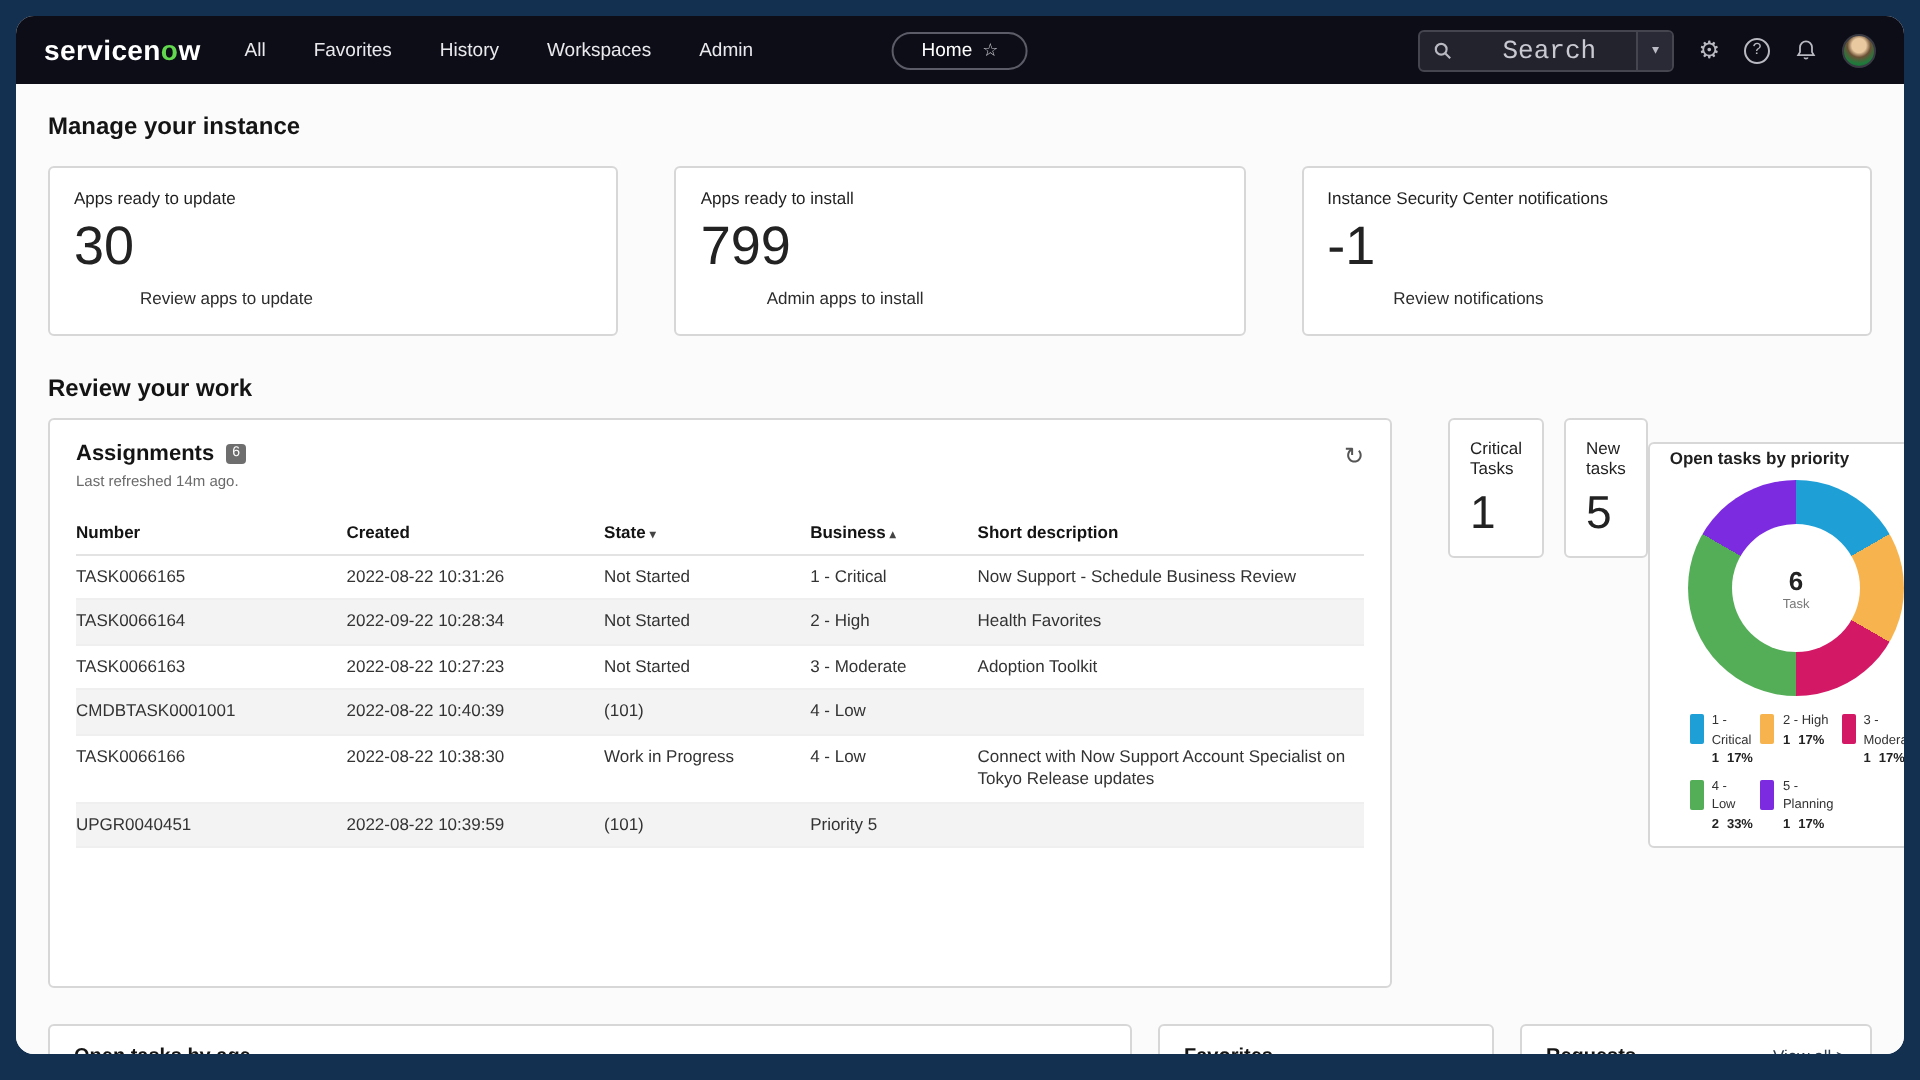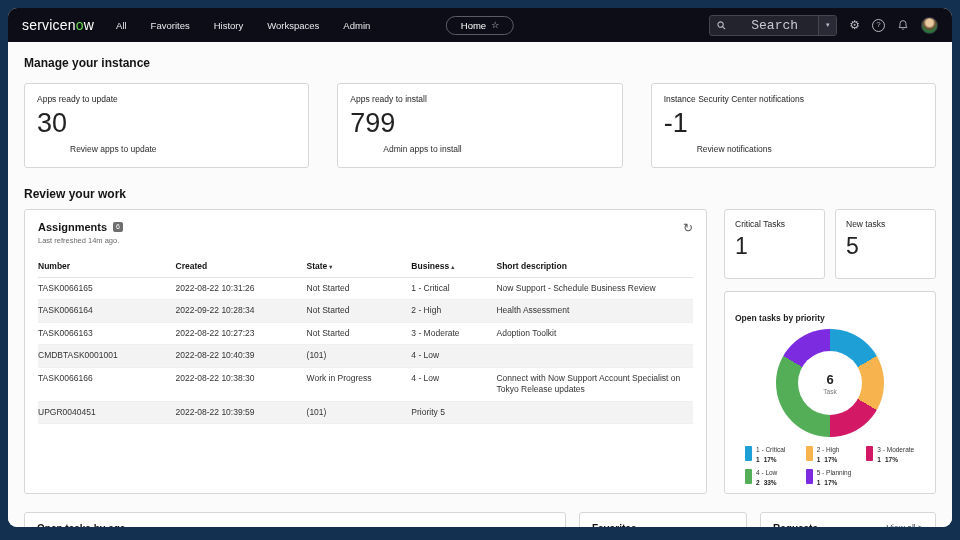--- a/index.html
+++ b/index.html
@@ -6,21 +6,21 @@
   html,body { width:960px; height:540px; overflow:hidden; }
   body { background:#143050; font-family:"Liberation Sans", sans-serif; position:relative; }
 
   .frame { position:absolute; left:8px; top:8px; right:8px; bottom:13px;
            border-radius:9px; overflow:hidden; background:#fbfbfb;
            display:flex; flex-direction:column; }
 
   
   .nav { height:34px; background:#0d0d17; display:flex; align-items:center;
          padding:0 14px; position:relative; flex:none; }
-  .logo { font-size:14px; font-weight:400; color:#fff; letter-spacing:.2px; margin-right:22px; }
+  .logo { font-size:14px; font-weight:700; color:#fff; letter-spacing:.2px; margin-right:22px; }
   .logo .accent { color:#62d84e; }
   .nav-menu { display:flex; gap:24px; }
   .nav-menu span { font-size:9.5px; color:#e9e9ee; cursor:default; }
   .home-pill { position:absolute; left:50%; transform:translateX(-50%);
                border:1px solid #5c5c68; border-radius:12px; padding:3px 14px;
                color:#fff; font-size:9.5px; display:flex; align-items:center; gap:5px; }
   .home-pill .star { font-size:9px; color:#cfcfd6; }
   .nav-right { margin-left:auto; display:flex; align-items:center; gap:12px; }
   .searchbox { display:flex; align-items:center; background:#23232e;
                border:1px solid #45454f; border-radius:3px; height:21px; width:128px; }
@@ -44,21 +44,21 @@
   .h-manage { margin-top:14px; }
   .h-review { margin-top:19px; }
 
   .stats-row { display:flex; gap:28px; margin-top:13px; }
   .stat-card { flex:1; background:#fff; border:1px solid #d7d7d7; border-radius:3px;
                padding:10px 12px 11px; height:85px; }
   .stat-title { font-size:8.5px; color:#1f1f1f; }
   .stat-value { font-size:27px; font-weight:300; color:#222; margin-top:5px; line-height:1.1; }
   .stat-link { font-size:8.5px; color:#2c2c2c; margin-top:5px; cursor:pointer;margin-left:33px; }
 
-  .review-grid { display:flex; gap:17px; margin-top:8px; }
+  .review-grid { display:flex; gap:28px; margin-top:8px; }
   .assign-card { flex:1; background:#fff; border:1px solid #d7d7d7; border-radius:3px;
                  padding:11px 13px; height:285px; position:relative; }
   .assign-title-row { display:flex; align-items:center; gap:6px; }
   .assign-title { font-size:11px; font-weight:700; color:#141414; }
   .assign-badge { background:#6e6e6e; color:#fff; font-size:7px; padding:1px 3px;
                   border-radius:2px; line-height:1.2; }
   .assign-refreshed { font-size:7.5px; color:#6a6a6a; margin-top:3px; }
   .refresh-btn { position:absolute; top:12px; right:13px; color:#555; font-size:12px;
                  line-height:1; cursor:pointer; }
 
@@ -66,21 +66,21 @@
   table.assign th { text-align:left; font-size:8.5px; color:#141414; font-weight:700;
                     padding:6px 8px 6px 0; border-bottom:1px solid #e3e3e3; }
   table.assign td { font-size:8.5px; color:#333; padding:5px 8px 5px 0;
                     border-bottom:1px solid #efefef; vertical-align:top; line-height:1.35; }
   table.assign tr.stripe td { background:#f3f3f3; }
   .col-number { width:21%; } .col-created { width:20%; } .col-state { width:16%; }
   .col-priority { width:13%; }
   td.link a, td.link { color:#3d45c0; cursor:pointer; }
   .sort-glyph { font-size:6px; color:#444; margin-left:2px; }
 
-  .right-col { width:212px; flex:none; display:flex; flex-direction:column; }
+  .right-col { width:212px; flex:none; display:flex; flex-direction:row; }
   .mini-row { display:flex; gap:10px; }
   .mini-card { flex:1; background:#fff; border:1px solid #d7d7d7; border-radius:3px;
                padding:9px 10px; height:70px; }
   .mini-label { font-size:8.5px; color:#1f1f1f; }
   .mini-value { font-size:23px; font-weight:300; color:#222; margin-top:4px; }
 
   .donut-card { margin-top:12px; background:#fff; border:1px solid #d7d7d7; border-radius:3px;
                 padding:10px 10px 6px; height:203px; display:flex; flex-direction:column;justify-content:flex-end; }
   .donut-title { font-size:8.5px; font-weight:700; color:#1f1f1f; }
   .donut-wrap { display:flex; justify-content:center; margin-top:6px; }
@@ -205,21 +205,21 @@
               <td>2022-08-22 10:31:26</td>
               <td>Not Started</td>
               <td>1 - Critical</td>
               <td>Now Support - Schedule Business Review</td>
             </tr>
             <tr class="stripe">
               <td class="link">TASK0066164</td>
               <td>2022-09-22 10:28:34</td>
               <td>Not Started</td>
               <td>2 - High</td>
-              <td>Health Assessment</td>
+              <td>Health Favorites</td>
             </tr>
             <tr>
               <td class="link">TASK0066163</td>
               <td>2022-08-22 10:27:23</td>
               <td>Not Started</td>
               <td>3 - Moderate</td>
               <td>Adoption Toolkit</td>
             </tr>
             <tr class="stripe">
               <td class="link">CMDBTASK0001001</td>

